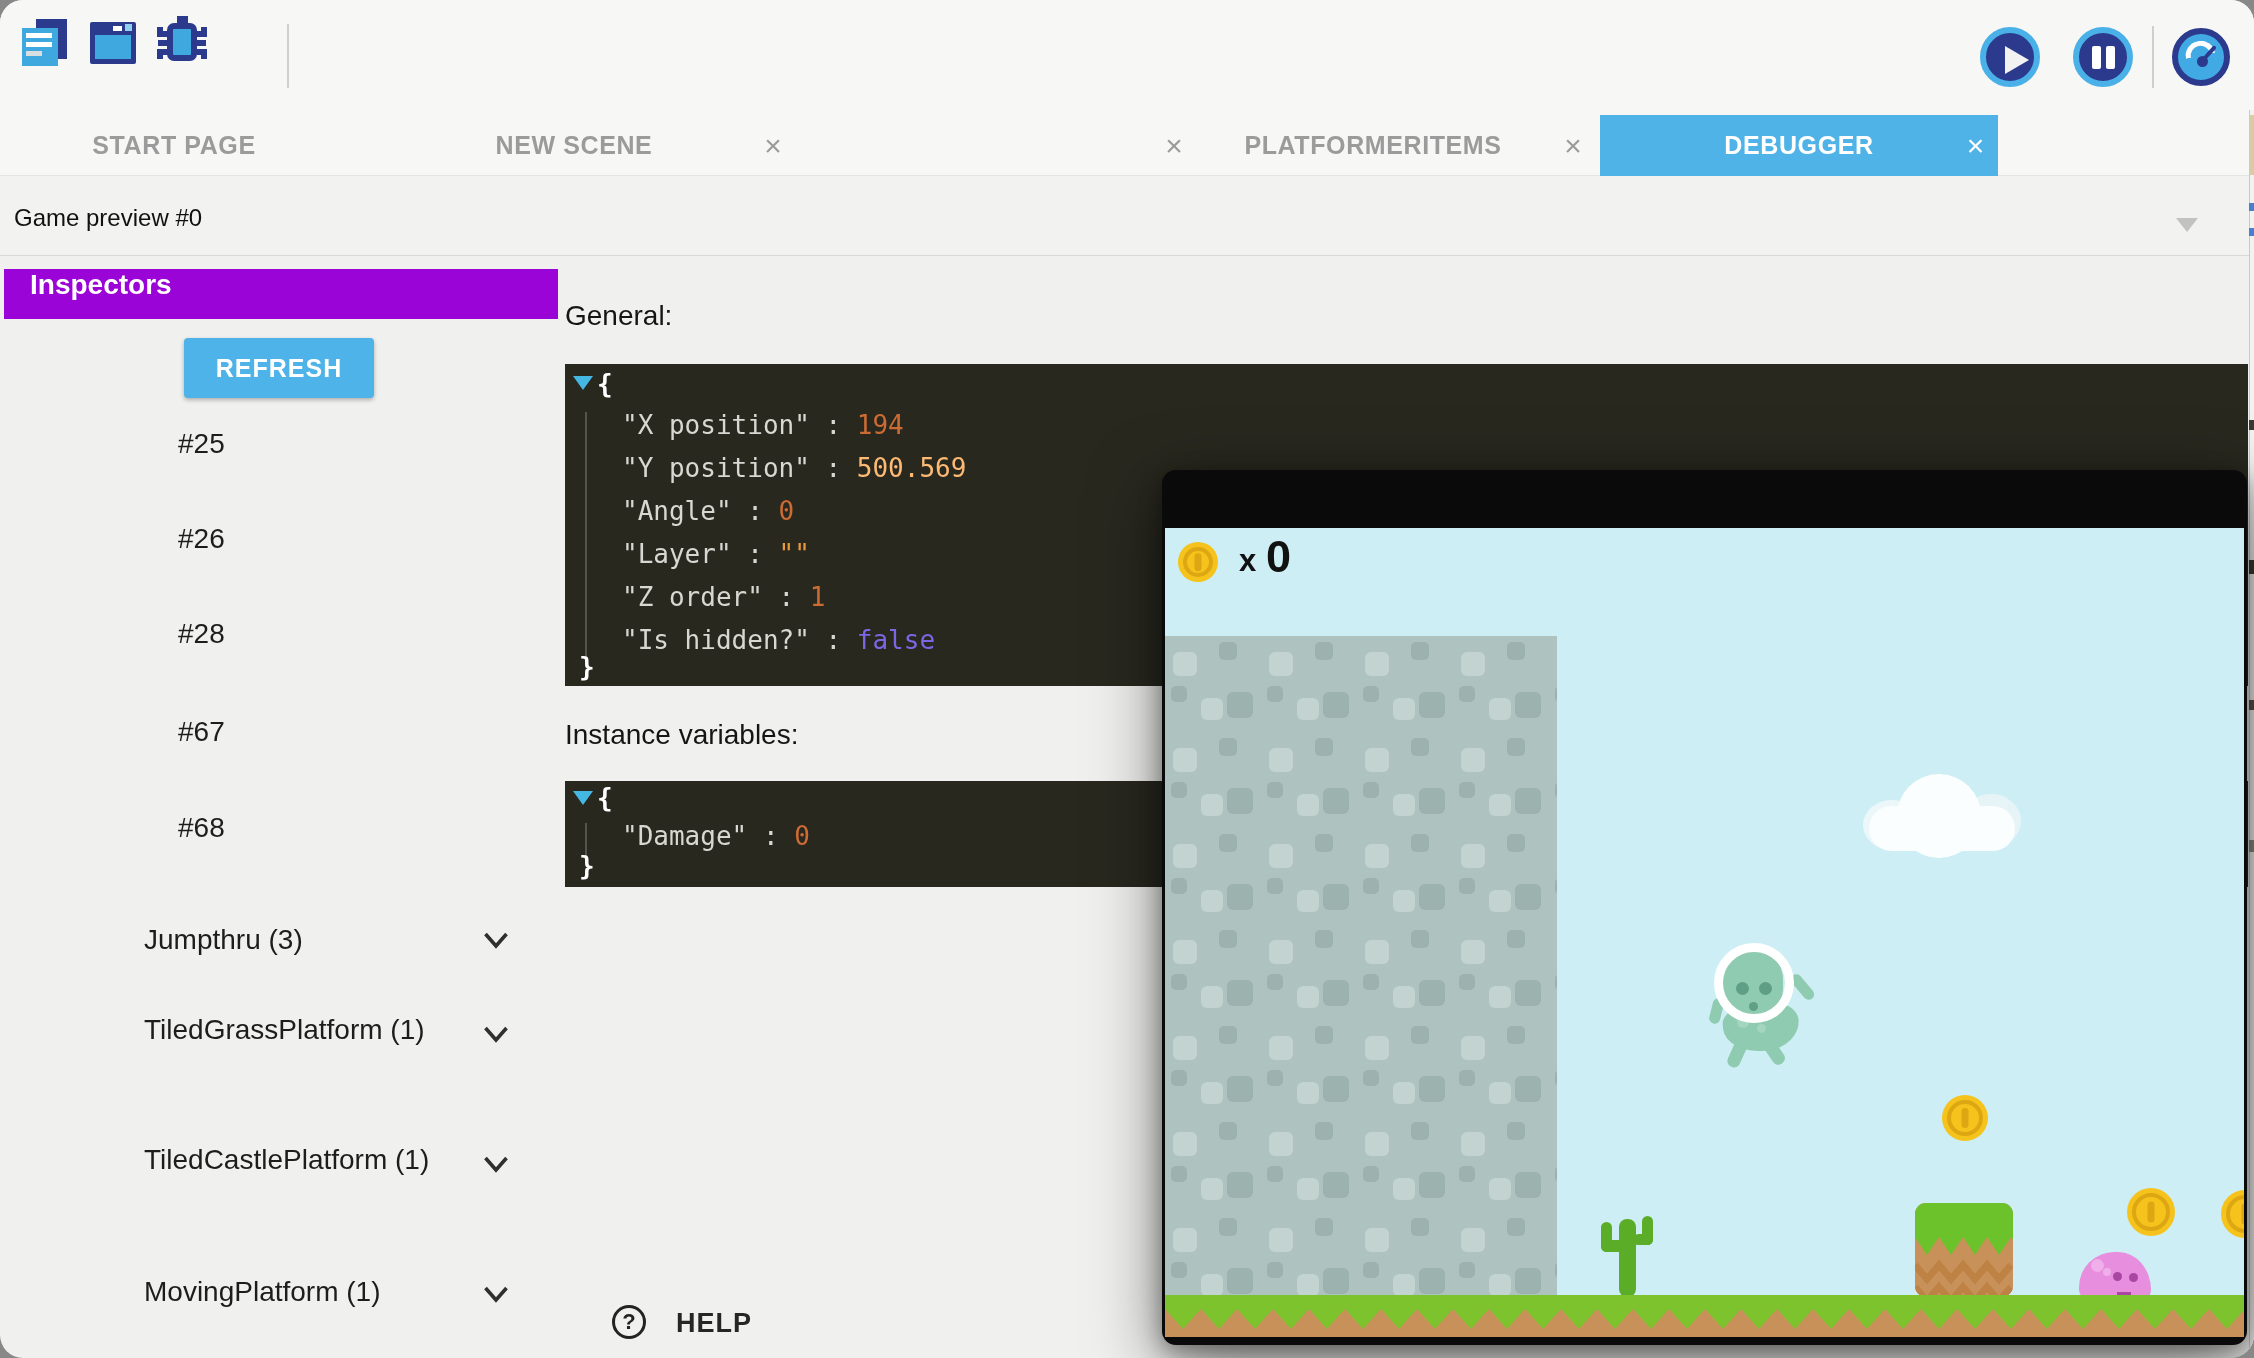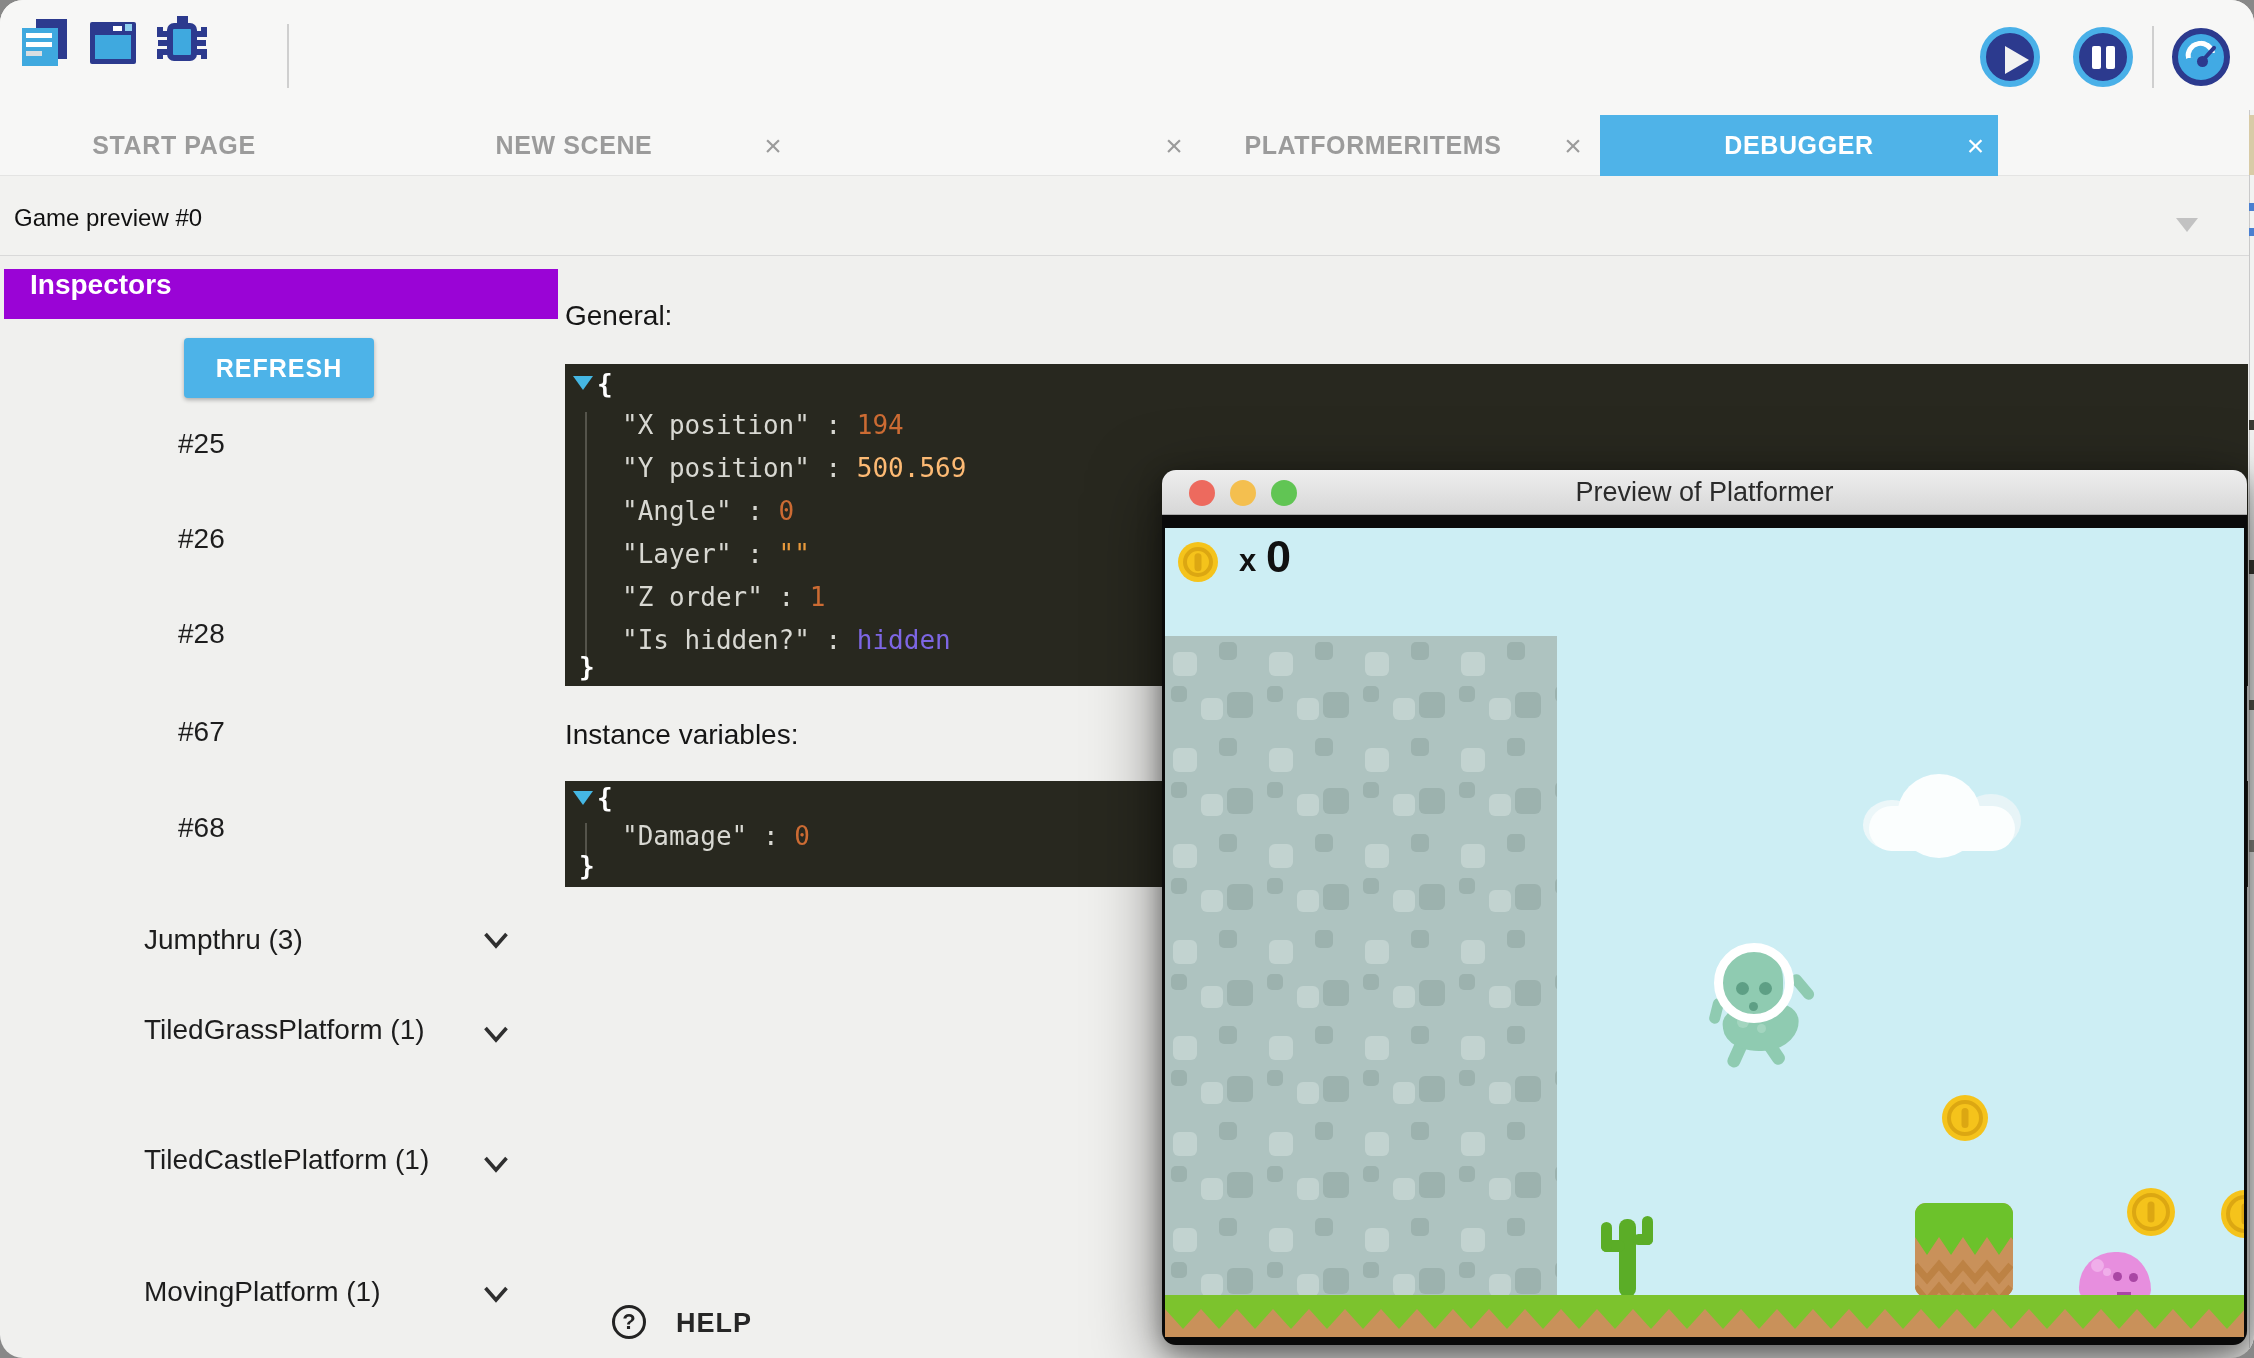--- a/index.html
+++ b/index.html
@@ -199,21 +199,21 @@
 
   <div class="abs code-block" style="top:364px;height:322px">
     <div class="abs code-tri"></div>
     <div class="abs brace" style="left:32px;top:5px">{</div>
     <div class="abs guide" style="top:48px;height:246px"></div>
     <div class="abs code-line" style="top:46px"><span>"X position"</span><span> : </span><span class="v-number">194</span></div>
     <div class="abs code-line" style="top:89px"><span>"Y position"</span><span> : </span><span class="v-float">500.569</span></div>
     <div class="abs code-line" style="top:132px"><span>"Angle"</span><span> : </span><span class="v-number">0</span></div>
     <div class="abs code-line" style="top:175px"><span>"Layer"</span><span> : </span><span class="v-string">""</span></div>
     <div class="abs code-line" style="top:218px"><span>"Z order"</span><span> : </span><span class="v-number">1</span></div>
-    <div class="abs code-line" style="top:261px"><span>"Is hidden?"</span><span> : </span><span class="v-bool">hidden</span></div>
+    <div class="abs code-line" style="top:261px"><span>"Is hidden?"</span><span> : </span><span class="v-bool">false</span></div>
     <div class="abs brace" style="left:14px;top:288px">}</div>
   </div>
 
   <div class="abs sec-label" style="top:719px">Instance variables:</div>
 
   <div class="abs code-block" style="top:781px;height:106px">
     <div class="abs code-tri" style="top:10px"></div>
     <div class="abs brace" style="left:32px;top:2px">{</div>
     <div class="abs guide" style="top:42px;height:34px"></div>
     <div class="abs code-line" style="top:40px"><span>"Damage"</span><span> : </span><span class="v-number">0</span></div>
@@ -226,26 +226,20 @@
   <div class="abs edge-strip"></div>
   <div class="abs" style="left:2249px;top:115px;width:5px;height:60px;background:#d8cba6"></div>
   <div class="abs" style="left:2249px;top:203px;width:5px;height:8px;background:#4a7fd0"></div>
   <div class="abs" style="left:2249px;top:228px;width:5px;height:8px;background:#4a7fd0"></div>
   <div class="abs" style="left:2249px;top:420px;width:5px;height:10px;background:#3a3a33"></div>
   <div class="abs" style="left:2249px;top:560px;width:5px;height:14px;background:#3a3a33"></div>
   <div class="abs" style="left:2249px;top:700px;width:5px;height:10px;background:#55554c"></div>
   <div class="abs" style="left:2249px;top:840px;width:5px;height:12px;background:#8a8a84"></div>
 
   <div class="abs game-window">
-    <div class="abs titlebar">
-      <div class="abs light" style="left:27px;background:#ed6a5e"></div>
-      <div class="abs light" style="left:68px;background:#f4bf4f"></div>
-      <div class="abs light" style="left:109px;background:#61c554"></div>
-      <div class="abs win-title">Preview of Platformer</div>
-    </div>
 
     <div class="abs game-content">
 
       <svg class="abs" style="left:0;top:108px" width="392" height="659">
         <defs>
           <pattern id="walltiles" width="96" height="96" patternUnits="userSpaceOnUse">
             <rect width="96" height="96" fill="#aec3c0"></rect>
             <rect x="8" y="16" width="24" height="24" rx="6" fill="#c2d3d0"></rect>
             <rect x="54" y="6" width="18" height="18" rx="5" fill="#9cb2ae"></rect>
             <rect x="6" y="50" width="16" height="16" rx="5" fill="#9cb2ae"></rect>

